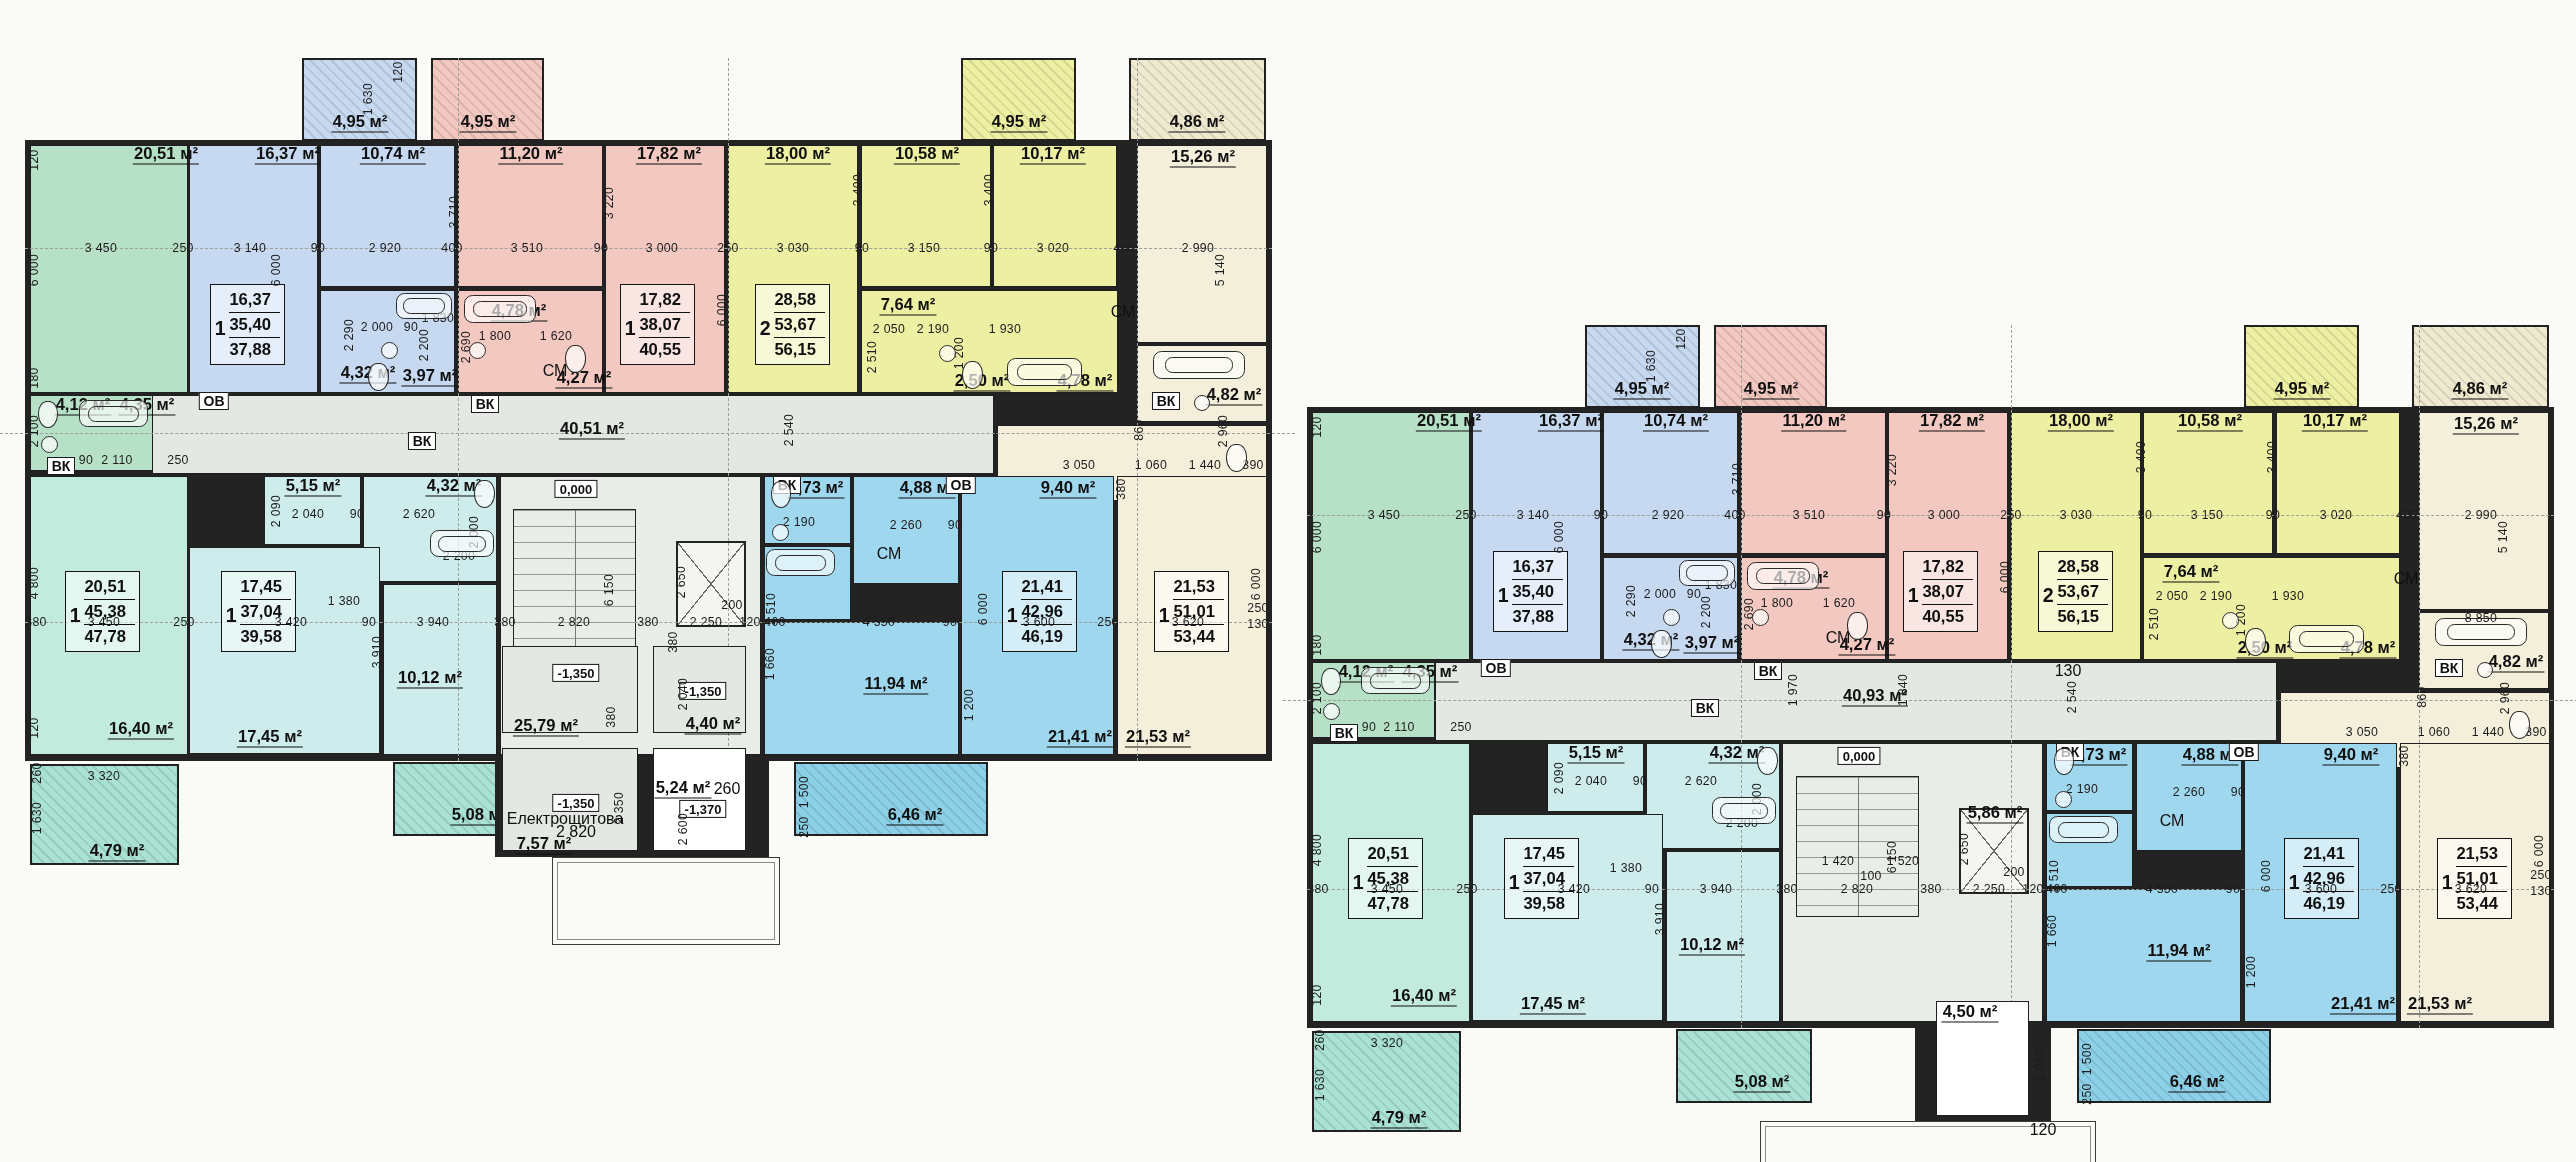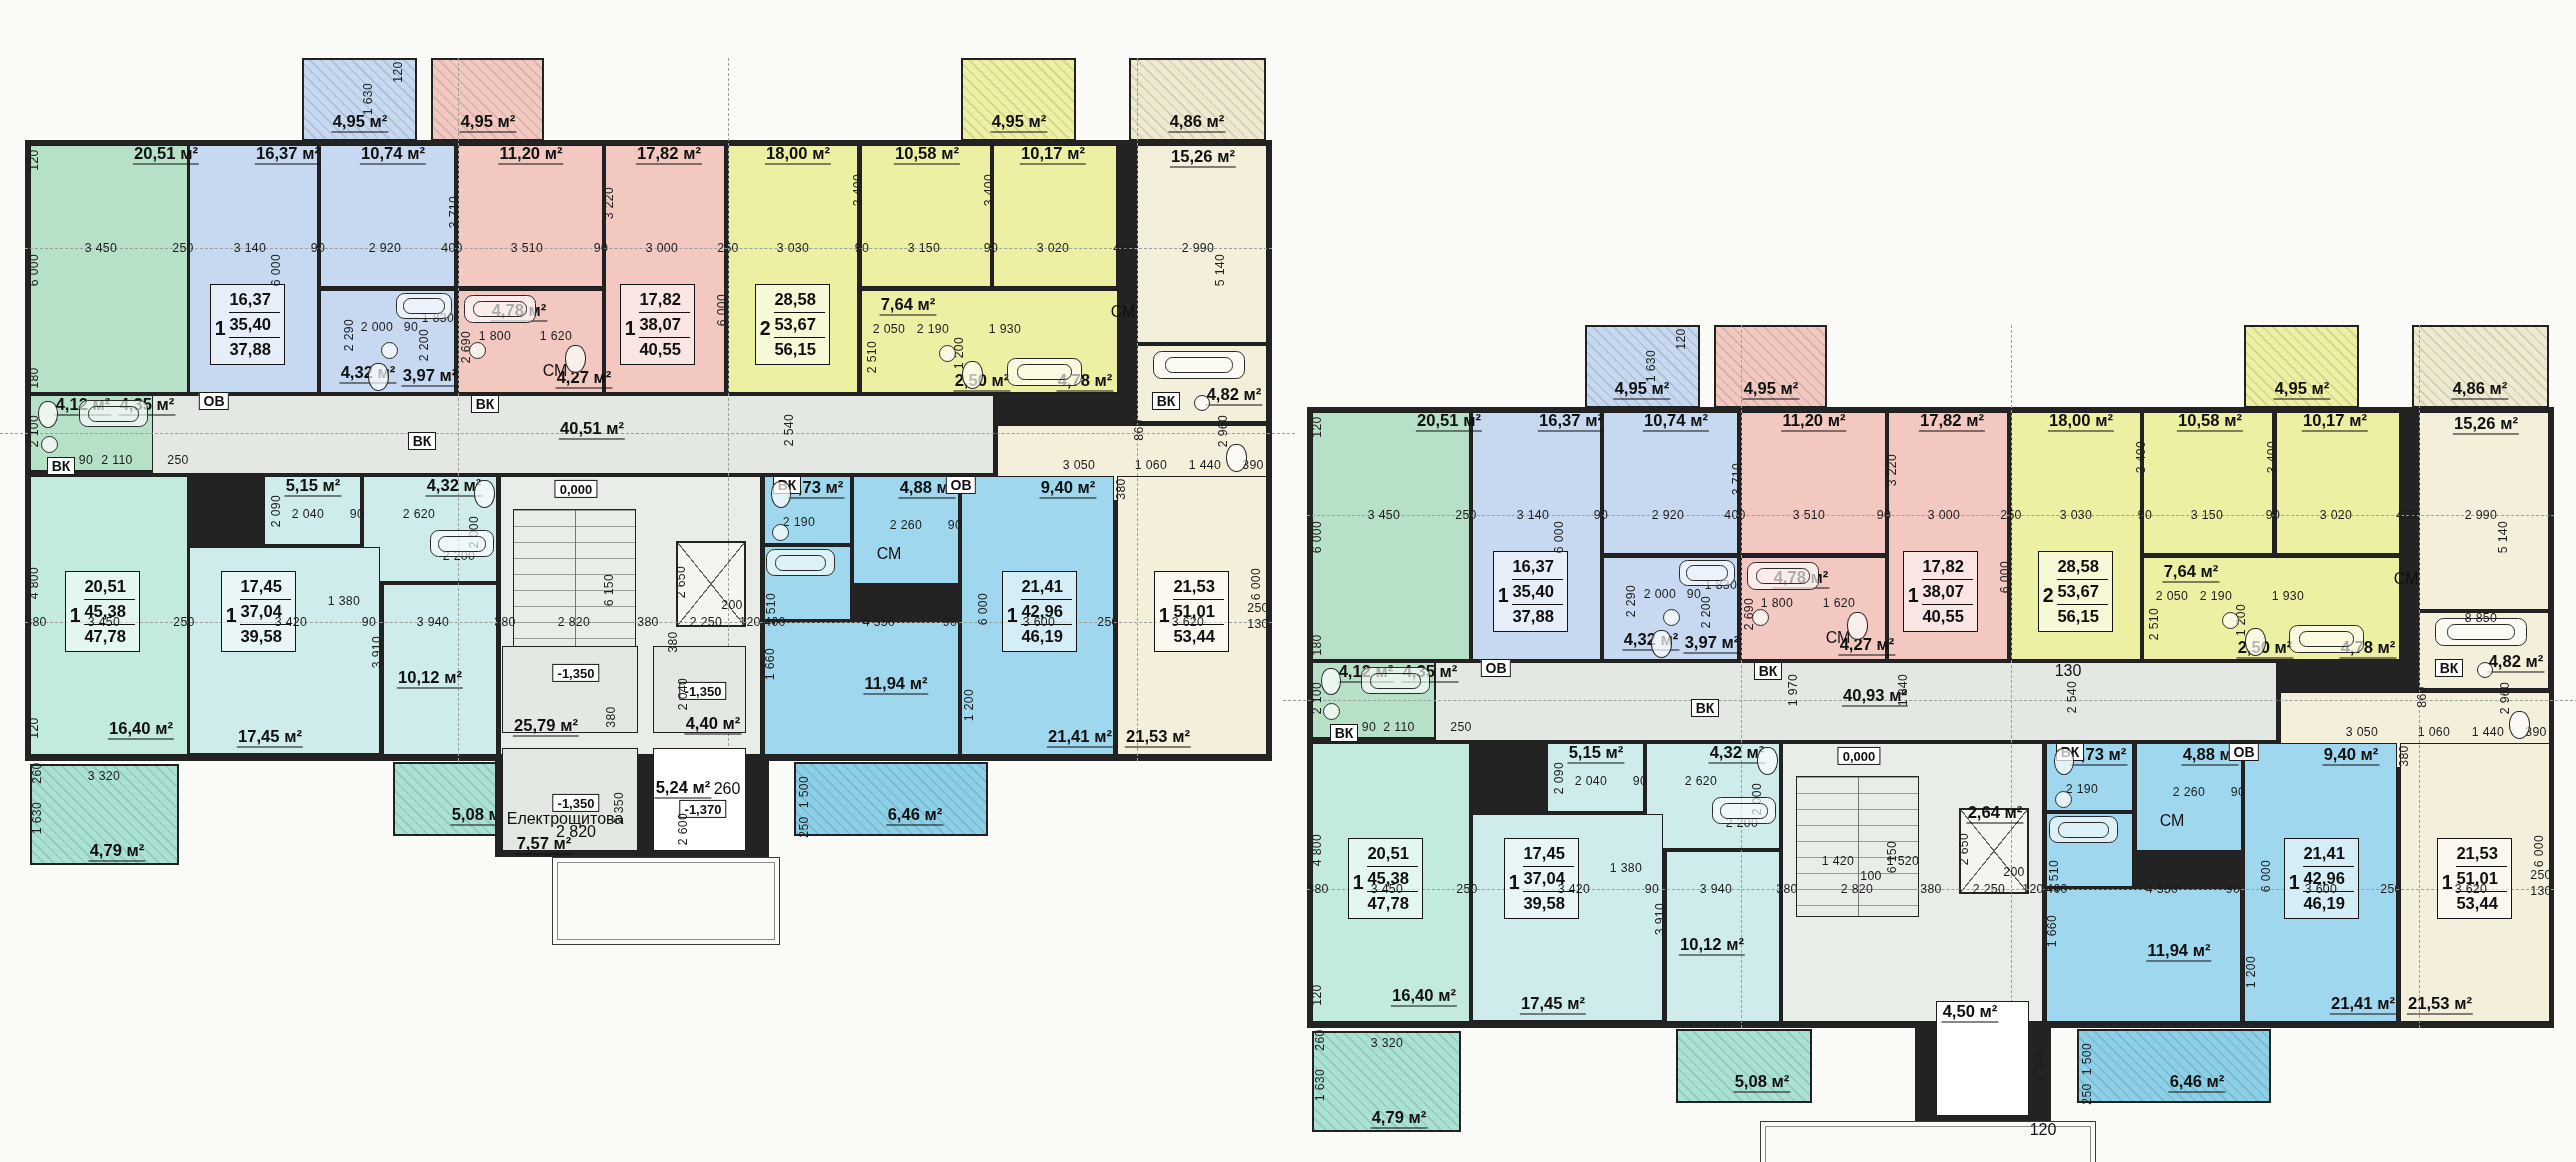--- a/index.html
+++ b/index.html
@@ -572,21 +572,21 @@
     <div class="sink" style="left: 1663px; top: 609px; width: 17px; height: 17px;"></div>
     <div class="sink" style="left: 1752px; top: 609px; width: 17px; height: 17px;"></div>
     <div class="sink" style="left: 2222px; top: 612px; width: 17px; height: 17px;"></div>
     <div class="sink" style="left: 2055px; top: 791px; width: 17px; height: 17px;"></div>
     <div class="sink" style="left: 1323px; top: 703px; width: 17px; height: 17px;"></div>
     <div class="sink" style="left: 2477px; top: 662px; width: 16px; height: 16px;"></div>
     <div class="body-slab" style="left: 1915px; top: 1027px; width: 136px; height: 95px;"></div>
     <div class="room" style="left: 1936px; top: 1001px; width: 93px; height: 115px; background: rgb(255, 255, 255);"></div>
     <div class="porch" style="left: 1760px; top: 1121px; width: 336px; height: 55px;"></div>
     <div class="alabel" style="left: 1875px; top: 697px;">40,93 м²</div>
-    <div class="alabel" style="left: 1995px; top: 814px;">2,64 м²</div>
+    <div class="alabel" style="left: 1995px; top: 814px;">5,86 м²</div>
     <div class="alabel" style="left: 1970px; top: 1013px;">4,50 м²</div>
     <div class="rlabel" style="left: 2068px; top: 671px;">130</div>
     <div class="rlabel" style="left: 2043px; top: 1130px;">120</div>
     <div class="dim" style="left: 1838px; top: 861px;">1 420</div>
     <div class="dim" style="left: 1903px; top: 861px;">1 520</div>
     <div class="dim" style="left: 1871px; top: 876px;">100</div>
     <div class="dim rot" style="left: 1793px; top: 690px;">1 970</div>
     <div class="dim rot" style="left: 1903px; top: 690px;">1 840</div>
     <div class="dim rot" style="left: 2040px; top: 1065px;">1 040</div>
     <div class="dim" style="left: 2481px; top: 618px;">8 850</div>

